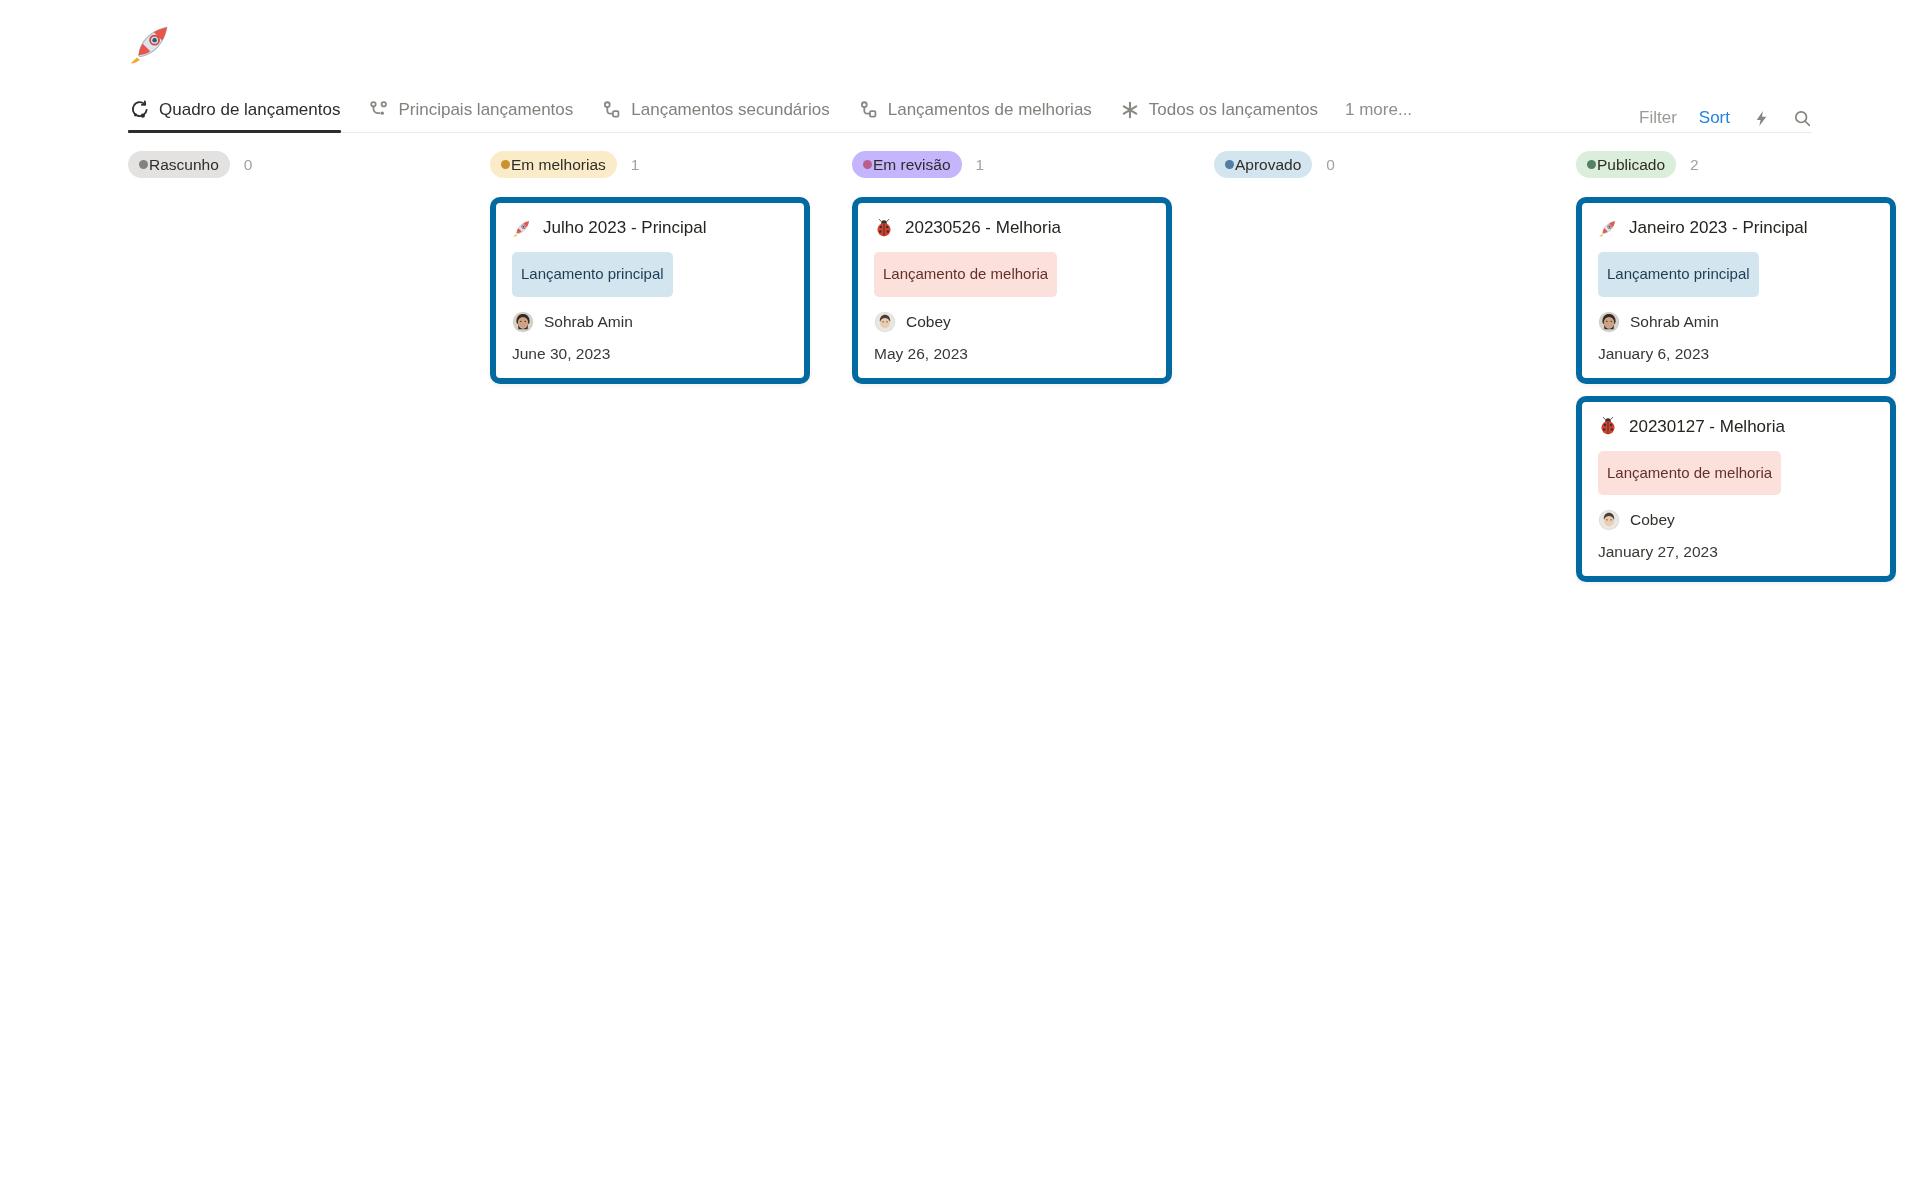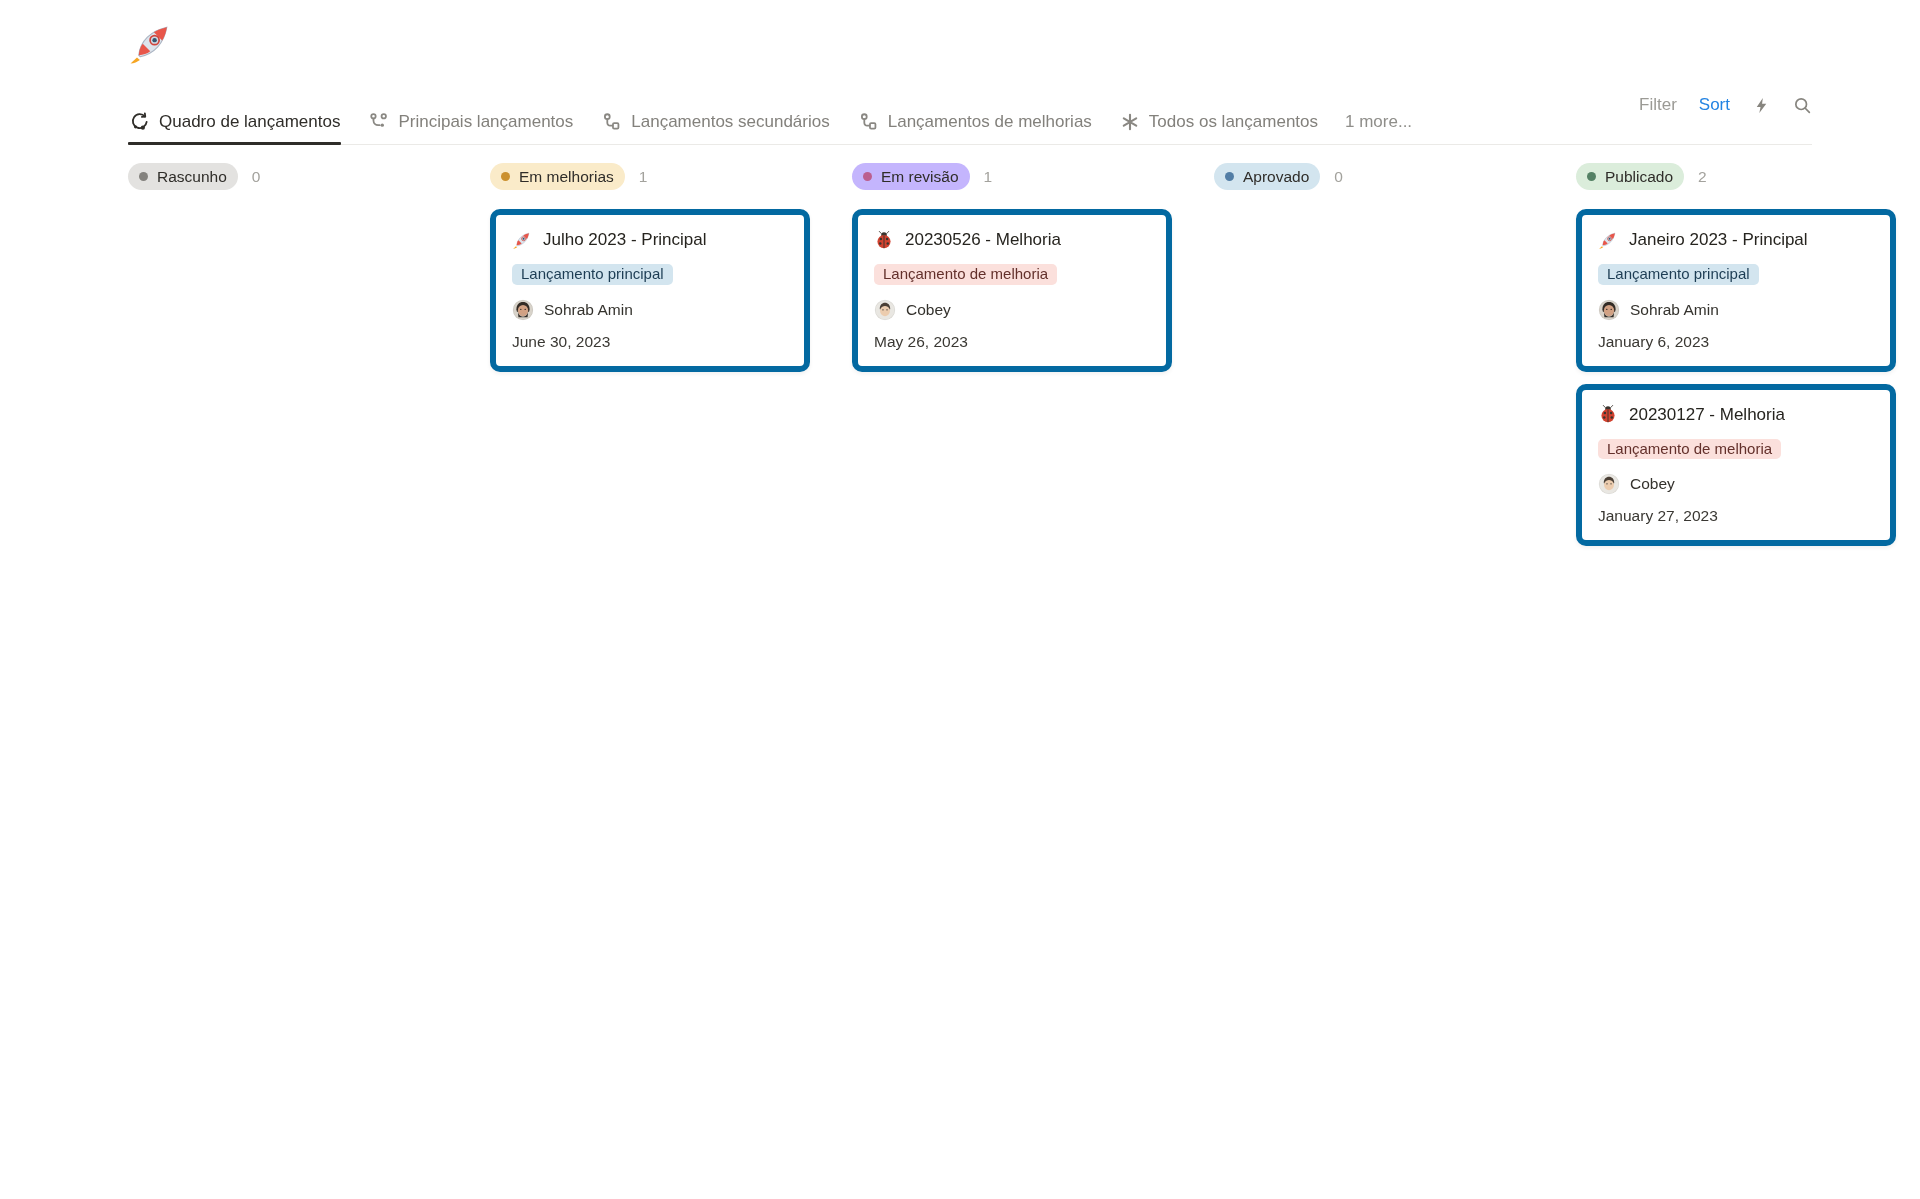--- a/index.html
+++ b/index.html
@@ -35,51 +35,51 @@
     white-space: nowrap;
   }
   .tab .tab-icon { display: inline-flex; color: #8A8883; }
   .tab.active { color: #2F2D29; font-weight: 500; }
   .tab.active .tab-icon { color: #2F2D29; }
   .tab.active::after {
     content: ""; position: absolute; left: 0; right: 0; bottom: 0;
     height: 3px; background: #2F2D29; border-radius: 1px; z-index: 2;
   }
   .more-tabs { padding-bottom: 13px; font-size: 17px; color: #8F8E8A; cursor: pointer; white-space: nowrap; }
-  .view-controls { display: flex; align-items: center; gap: 22px; padding-bottom: 30px; }
+  .view-controls { display: flex; align-items: center; gap: 22px; padding-bottom: 5px; }
   .ctl { font-size: 17px; color: #9B9A95; cursor: pointer; white-space: nowrap; }
   .ctl.sort { font-weight: 500; }
   .ctl-icon { display: inline-flex; color: #87857F; cursor: pointer; }
 
   
   .board {
     display: flex; align-items: flex-start;
     padding: 18px 0 0 128px;
   }
   .column { width: 320px; margin-right: 42px; flex: 0 0 auto; }
   .column-header { display: flex; align-items: center; height: 27px; margin-bottom: 19px; }
   .pill {
-    display: inline-flex; align-items: center; gap: 9px;
+    display: inline-flex; align-items: center; gap: 1px;
     height: 27px; padding: 0 11px; border-radius: 14px;
     font-size: 15.5px; color: #2F2D29; cursor: pointer; white-space: nowrap;
   }
   .dot { width: 9px; height: 9px; border-radius: 50%; flex: 0 0 auto; }
   .count { margin-left: 14px; font-size: 15.5px; color: #A3A29D; }
 
   .cards { display: flex; flex-direction: column; gap: 12px; }
   .card {
     background: #fff; border: 6px solid #0369a1; border-radius: 10px;
     box-shadow: 0 2px 4px rgba(15, 15, 15, 0.06);
     padding: 14px 16px 15px 16px; cursor: pointer;
   }
   .card-title-row { display: flex; align-items: center; gap: 11px; margin-bottom: 14px; }
   .card-title { font-size: 17px; font-weight: 500; color: #26241F; line-height: 1.25; }
   .tag {
     display: inline-block; max-width: 100%;
-    padding: 0 9px; border-radius: 5px; margin-bottom: 14px;
+    padding: 12px 9px; border-radius: 5px; margin-bottom: 14px;
     font-size: 15px; line-height: 1.35; white-space: nowrap;
   }
   .person-row { display: flex; align-items: center; gap: 10px; margin-bottom: 12px; }
   .person-name { font-size: 15.5px; color: #34322D; }
   .card-date { font-size: 15.5px; color: #3A3833; }
 </style>
 </head>
 <body>
 
 <svg width="0" height="0" style="position:absolute">

